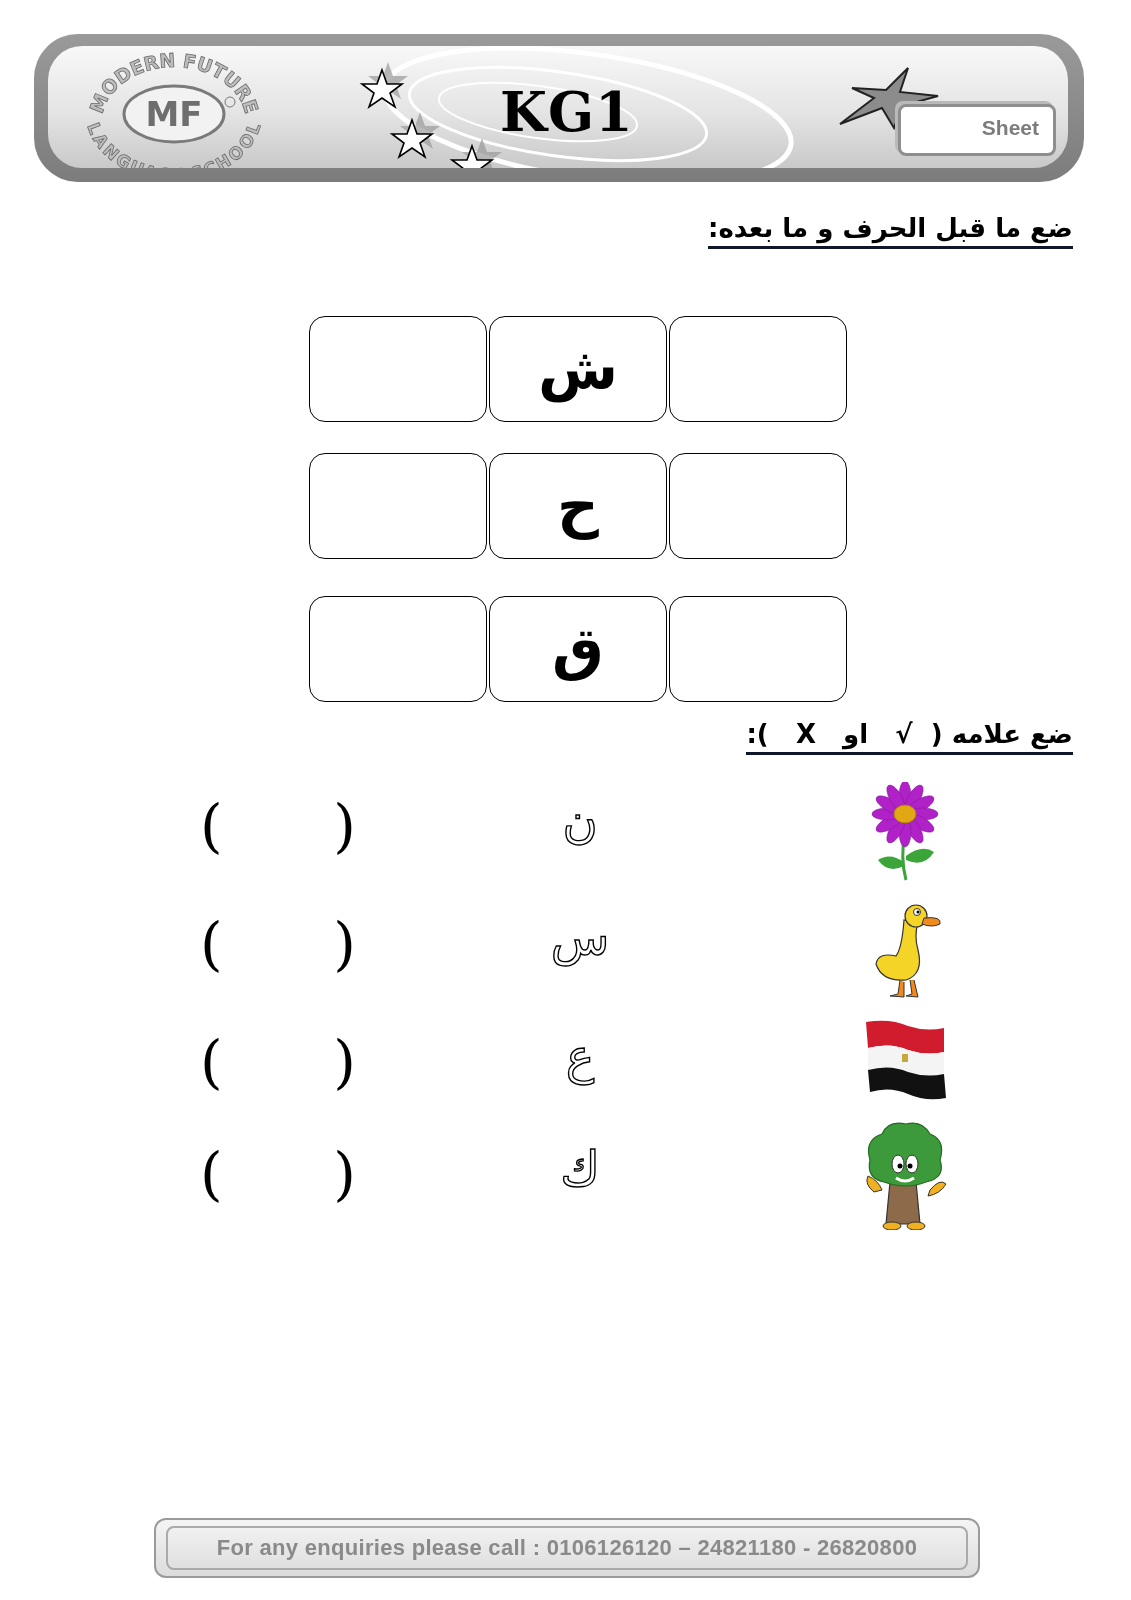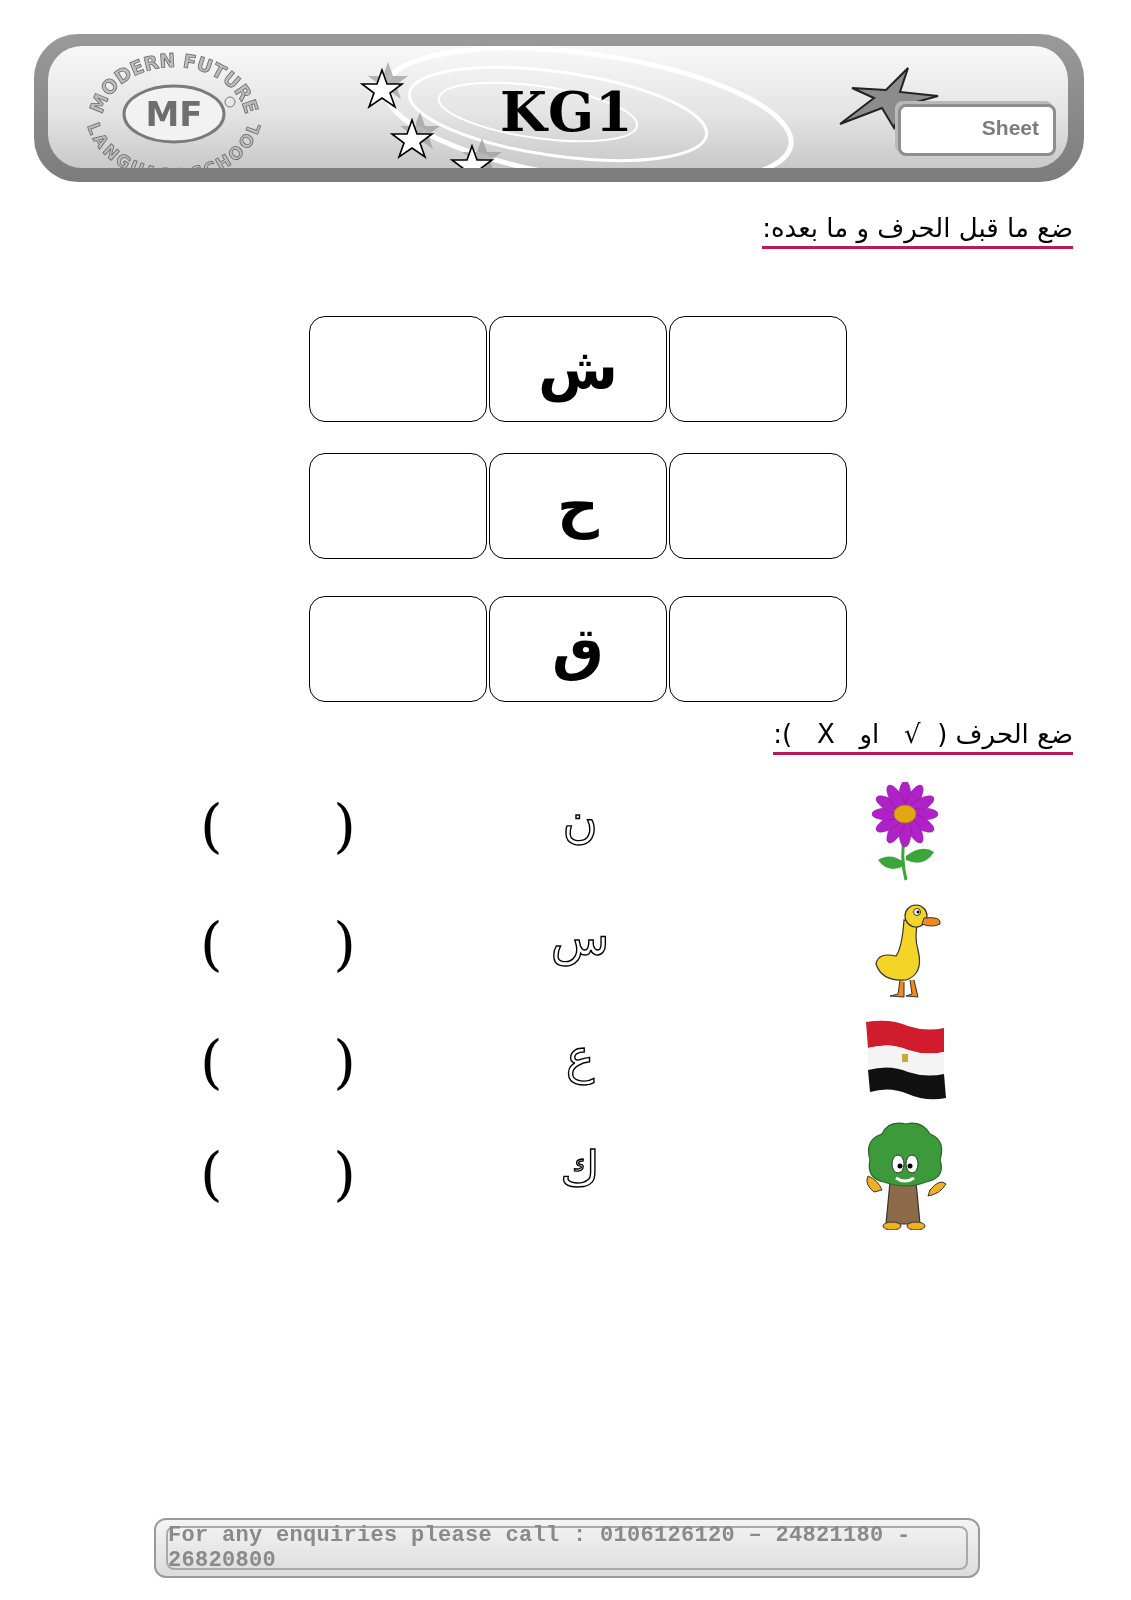--- a/index.html
+++ b/index.html
@@ -13,22 +13,22 @@
   .logo { position:absolute; left:36px; top:6px; width:180px; height:120px; }
   .kg-title { position:absolute; left:420px; top:34px; font-family:"DejaVu Serif", serif; font-weight:bold; font-size:54px; color:#000; letter-spacing:1px;margin-left:32px; }
   .swirl { position:absolute; left:330px; top:-10px; width:440px; height:160px; }
   .stars { position:absolute; left:300px; top:14px; width:180px; height:130px; }
   .big-star { position:absolute; left:790px; top:20px; width:110px; height:70px; }
   .sheet-tag { position:absolute; left:850px; top:58px; width:132px; height:46px; border-radius:8px;
     background:#fff; border:3px solid #8e8e8e; box-shadow:-3px -3px 0 #b9b9b9;padding-left:20px; }
   .sheet-tag span { position:absolute; right:14px; top:9px; font-family:"Liberation Sans", sans-serif; font-weight:bold; font-size:21px; color:#7c7c7c; }
 
   
-  .heading { position:absolute; right:58px; font-family:"DejaVu Sans", sans-serif; font-weight:normal; font-size:26px; color:#000;
-    direction:rtl; border-bottom:3px solid #be185d; line-height:32px; padding-bottom:2px; white-space:pre; }
+  .heading { position:absolute; right:58px; font-family:"DejaVu Sans", sans-serif; font-weight:bold; font-size:26px; color:#000;
+    direction:rtl; border-bottom:3px solid #0f172a; line-height:32px; padding-bottom:2px; white-space:pre; }
   .h1 { top:212px; }
   .h2 { top:718px; }
 
   
   .grid-row { position:absolute; left:309px; width:541px; height:108px; display:flex; }
   .cell { width:178px; height:106px; border:1.5px solid #000; border-radius:16px; margin-right:2px;
     display:flex; align-items:center; justify-content:center; font-family:"DejaVu Sans", sans-serif; font-weight:bold; font-size:58px; color:#000; box-sizing:border-box; }
   .cell:last-child { margin-right:0; }
 
   
@@ -36,21 +36,21 @@
   .paren { position:absolute; left:0; top:10px; font-family:"DejaVu Serif", serif; font-size:58px; color:#000; white-space:pre; }
   .outline-letter { position:absolute; left:330px; top:10px; width:100px; text-align:center; font-family:"DejaVu Sans", sans-serif; font-size:48px;
     color:#fff; -webkit-text-stroke:1.4px #000; }
   .pic { position:absolute; left:660px; top:0; width:90px; height:100px; }
 
   
   .footer { position:absolute; left:154px; top:1518px; width:826px; height:60px; border-radius:12px;
     border:2px solid #9a9a9a; background:linear-gradient(180deg,#f4f4f4,#dcdcdc); box-sizing:border-box; }
   .footer-inner { position:absolute; left:10px; top:6px; right:10px; bottom:6px; border-radius:8px; border:2px solid #aaa;
     display:flex; align-items:center; justify-content:center; }
-  .footer-inner span { font-family:Liberation Mono, monospace; font-weight:bold; font-size:22px; color:#8a8a8a; letter-spacing:0.3px; }
+  .footer-inner span { font-family:Liberation Sans, sans-serif; font-weight:bold; font-size:22px; color:#8a8a8a; letter-spacing:0.3px; }
 </style>
 </head>
 <body>
 
 <div class="header">
   <div class="header-inner">
     <svg class="swirl" viewBox="0 0 440 160">
       <ellipse cx="210" cy="80" rx="205" ry="62" fill="none" stroke="#fff" stroke-width="5" transform="rotate(8 210 80)"></ellipse>
       <ellipse cx="180" cy="78" rx="150" ry="42" fill="none" stroke="#fff" stroke-width="3" transform="rotate(8 180 78)"></ellipse>
       <ellipse cx="160" cy="76" rx="100" ry="26" fill="none" stroke="#fff" stroke-width="2" transform="rotate(8 160 76)"></ellipse>
@@ -108,21 +108,21 @@
   <div class="cell"></div>
   <div class="cell">ح</div>
   <div class="cell"></div>
 </div>
 <div class="grid-row" style="top:596px;">
   <div class="cell"></div>
   <div class="cell">ق</div>
   <div class="cell"></div>
 </div>
 
-<div class="heading h2">ضع الحرف (  √   او   X   ):</div>
+<div class="heading h2">ضع علامه (  √   او   X   ):</div>
 
 <div class="check-row" style="top:782px;">
   <div class="paren">(      )</div>
   <div class="outline-letter">ن</div>
   <svg class="pic" viewBox="0 0 90 100">
     <path d="M45 50 Q40 75 46 98" stroke="#3ca53a" stroke-width="3" fill="none"></path>
     <path d="M44 80 Q30 70 18 78 Q28 92 44 84Z" fill="#3ca53a"></path>
     <path d="M46 74 Q62 62 74 70 Q64 86 46 78Z" fill="#3ca53a"></path>
     <g fill="#b021c8" stroke="#8a1aa0" stroke-width="0.6">
       <ellipse cx="45" cy="14" rx="6" ry="15"></ellipse>

